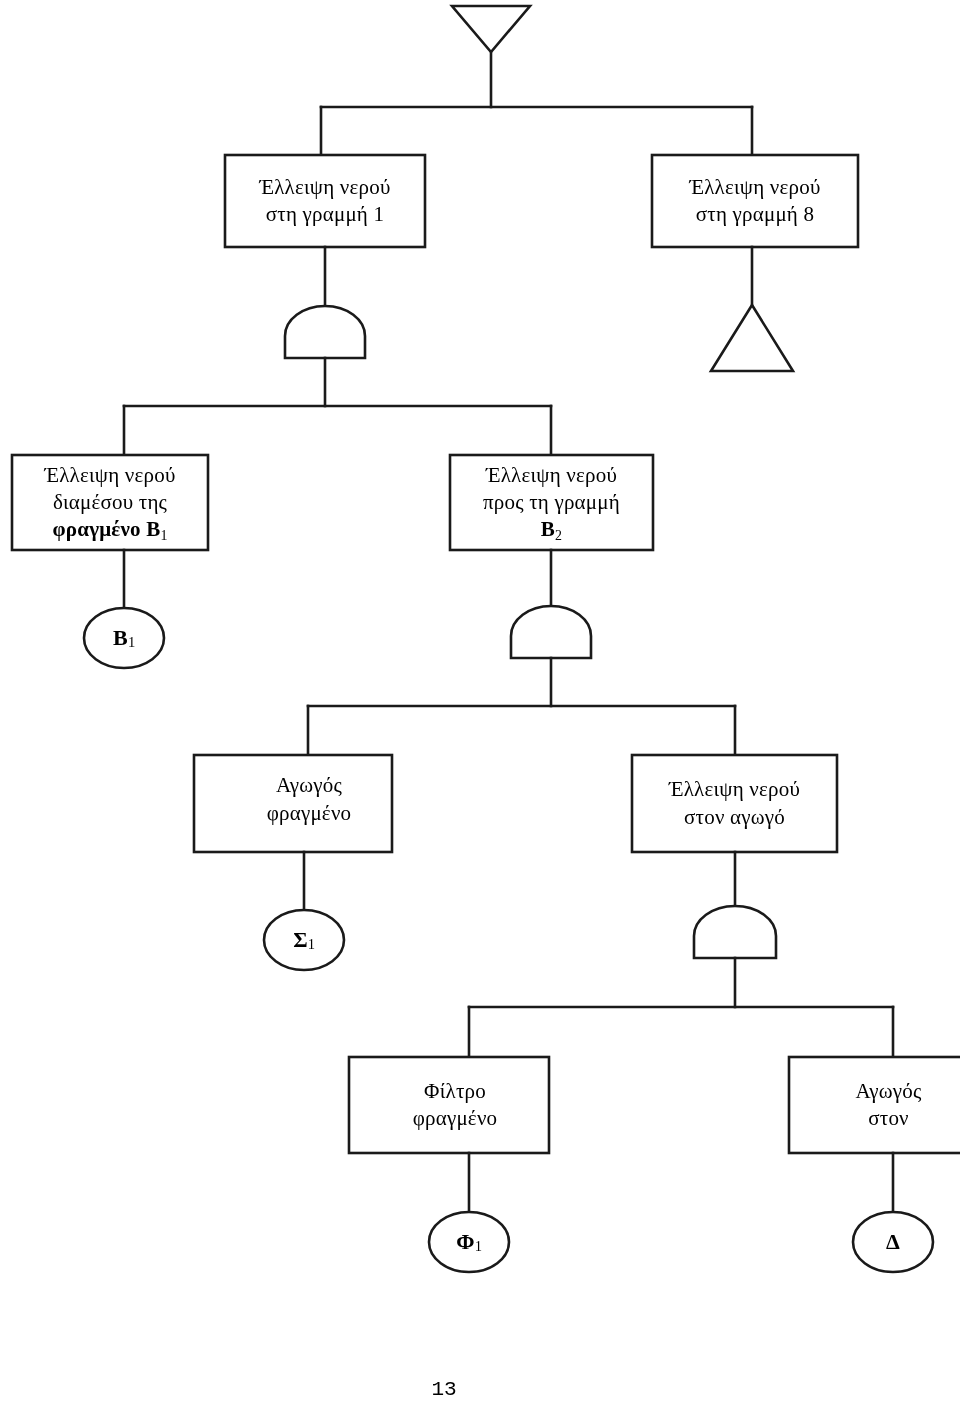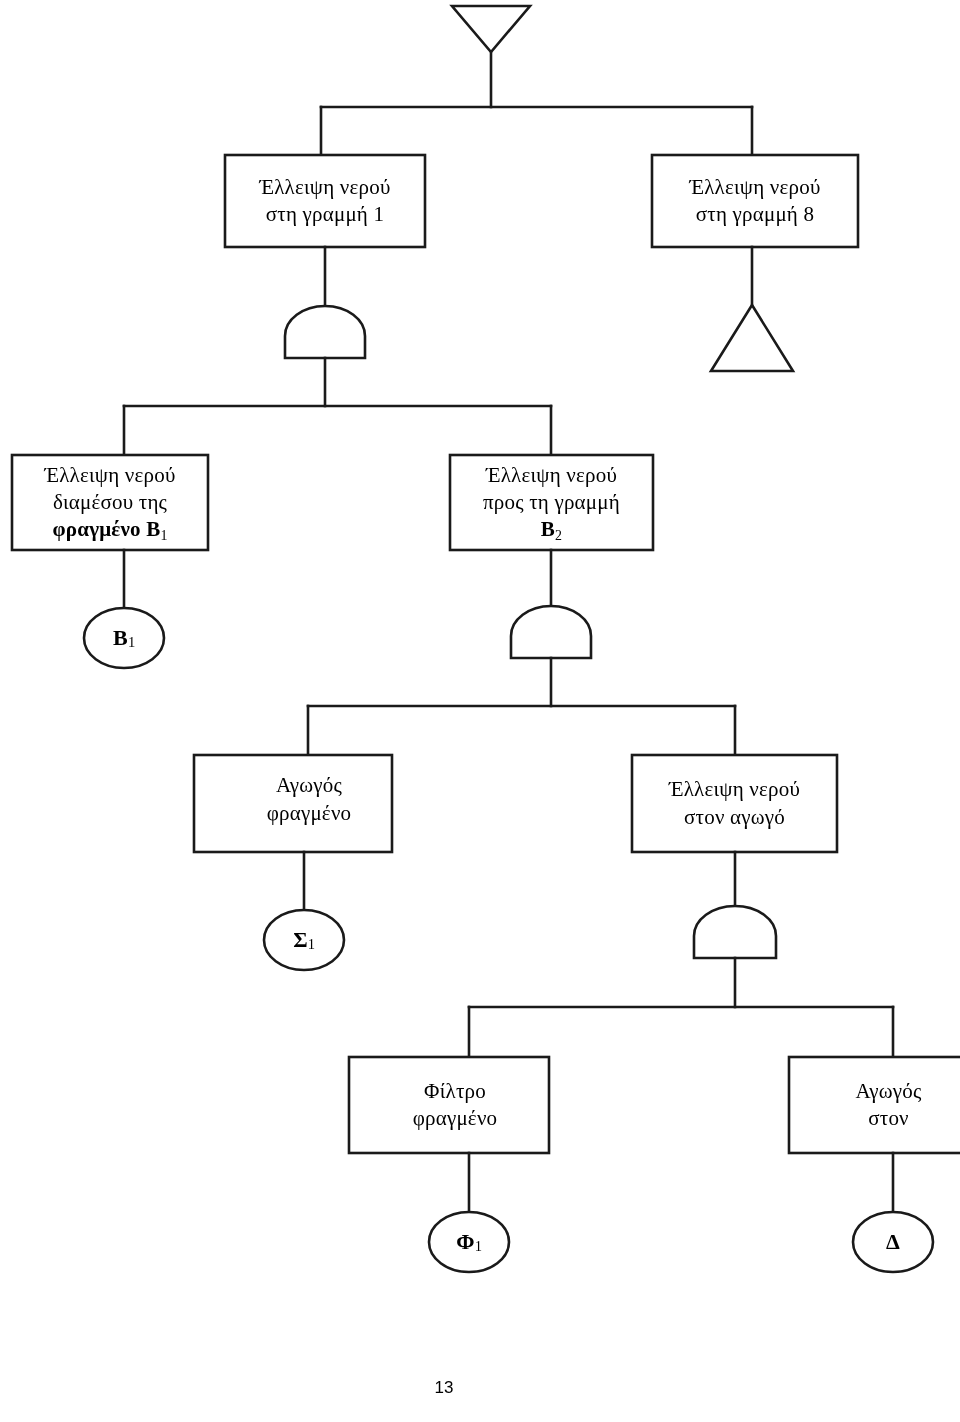--- a/index.html
+++ b/index.html
@@ -60,22 +60,22 @@
   }
   .node-label b {
     font-weight: 700;
   }
   #page-number {
     position: absolute;
     left: 0;
     top: 1378px;
     width: 888px;
     text-align: center;
-    font-size: 17px;
-    font-family: Liberation Sans, sans-serif;
+    font-size: 21px;
+    font-family: Liberation Mono, monospace;
   }
 </style>
 </head>
 <body>
 
 <svg id="fault-tree-canvas" viewBox="0 0 960 1422" xmlns="http://www.w3.org/2000/svg">
 
   <g fill="none" stroke="#1a1a1a" stroke-width="2.6" stroke-linecap="square">
 
     <polygon points="452,6 530,6 491,52" fill="#ffffff" stroke="#1a1a1a" stroke-width="2.6"></polygon>

